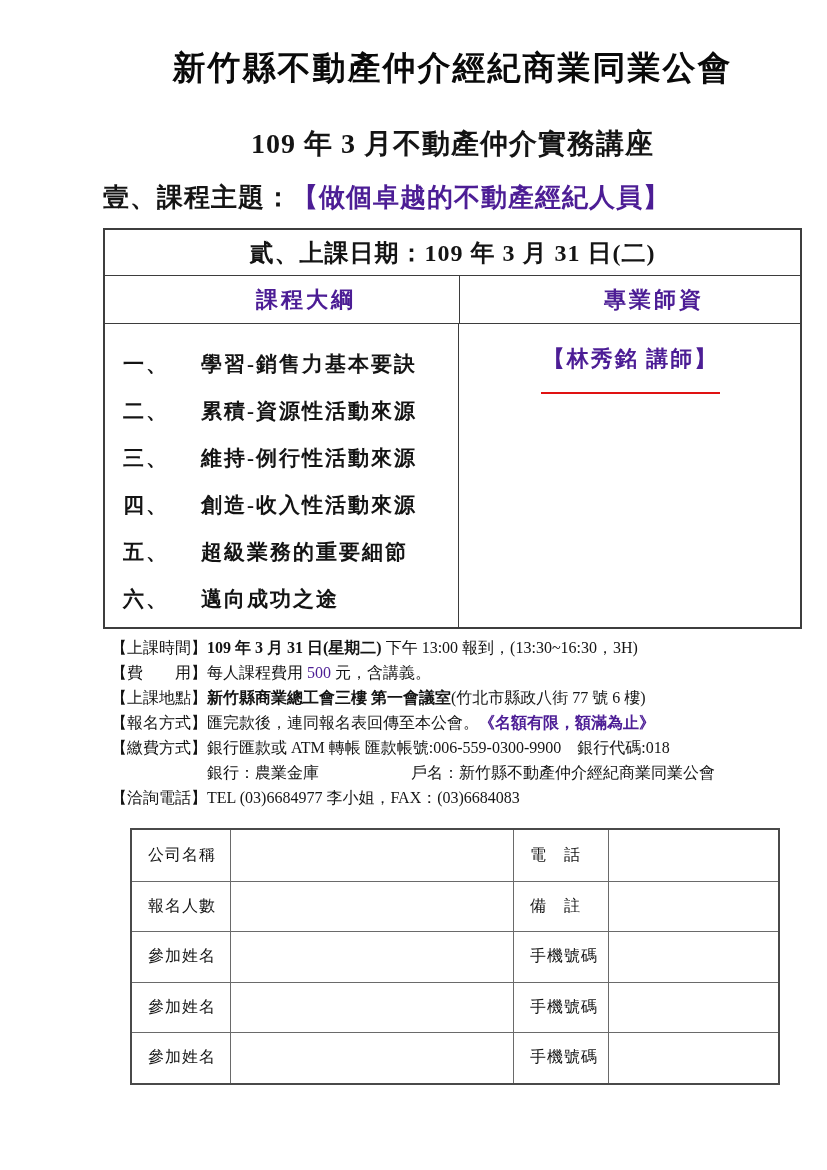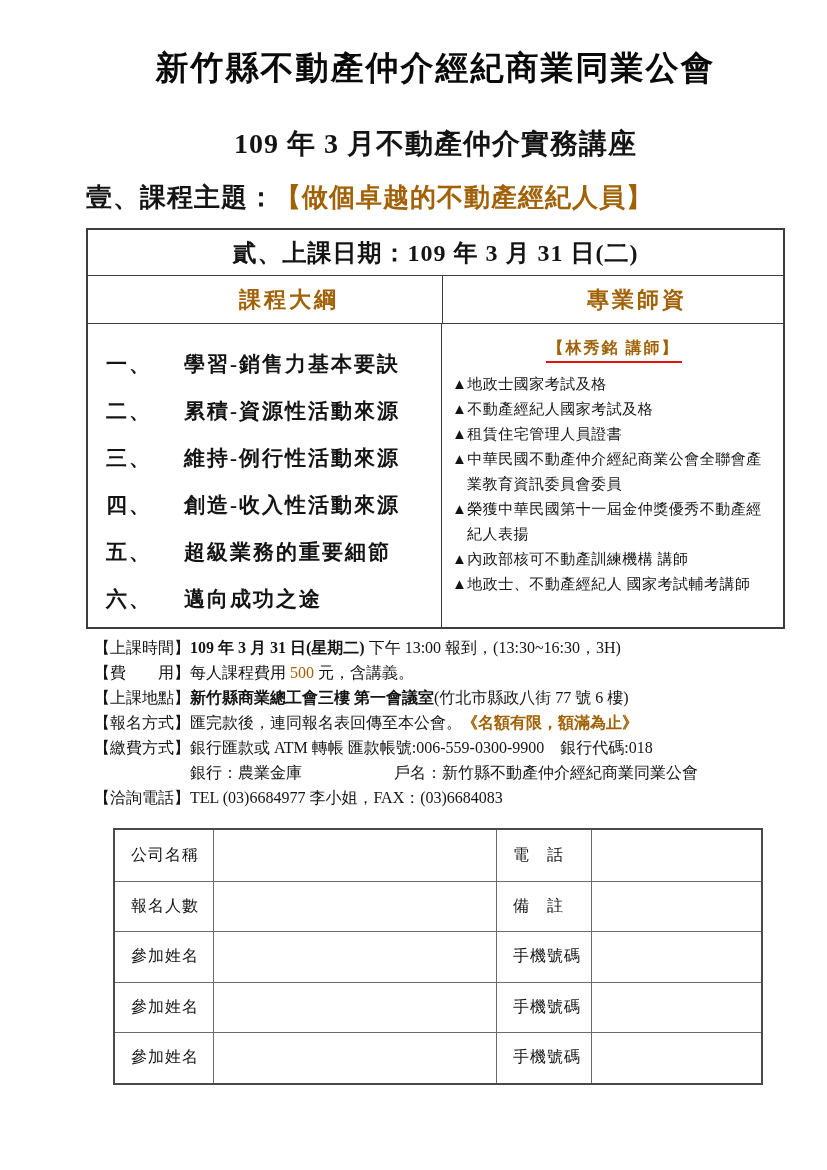--- a/index.html
+++ b/index.html
@@ -3,60 +3,60 @@
 <meta charset="utf-8">
 <style>
   * { margin:0; padding:0; box-sizing:border-box; }
   html,body { background:#ffffff; }
   .page {
     position:relative; width:827px; height:1170px; margin:0 auto;
     background:#ffffff; overflow:hidden;
     font-family:"Liberation Serif","DejaVu Serif",serif;
     color:#141414;
   }
-  .content { position:absolute; left:86px; top:0; width:699px; }
+  .content { position:absolute; left:103px; top:0; width:699px; }
 
   h1.org-title {
     margin-top:46px; text-align:center;
     font-size:33px; font-weight:bold; letter-spacing:2px;
     font-family:"Liberation Sans","DejaVu Sans",sans-serif;
     color:#0a0a0a;
   }
   h2.seminar-title {
     margin-top:34px; text-align:center;
     font-size:28px; font-weight:bold; letter-spacing:1px;
   }
   .topic {
     margin-top:17px; font-size:26px; font-weight:bold; letter-spacing:1px;
     white-space:nowrap;
   }
-  .red { color:#a16207; }
+  .red { color:#4c1d95; }
 
   
   .course-table { margin-top:13px; width:699px; border:2px solid #3d3d3d; }
   .ct-date {
     height:46px; display:flex; align-items:center; justify-content:center;
     font-size:24px; font-weight:bold; letter-spacing:1px;
     border-bottom:1.5px solid #3d3d3d;
   }
   .ct-heads { display:grid; grid-template-columns:354px 1fr; border-bottom:1.5px solid #3d3d3d; }
   .ct-head {
     height:47px; display:flex; align-items:center; justify-content:center;
     font-size:22px; font-weight:bold; letter-spacing:3px;padding-left:48px;
   }
   .ct-head + .ct-head { border-left:1.5px solid #3d3d3d; }
   .ct-body { display:grid; grid-template-columns:354px 1fr; }
   .ct-left { padding:16px 0 0 18px; border-right:1.5px solid #3d3d3d; height:303px; }
   .o-item { height:47px; display:flex; align-items:center; font-size:21px; font-weight:bold; letter-spacing:2px; }
   .o-num { display:inline-block; width:78px; }
   .ct-right { padding:14px 8px 0 10px; height:303px; }
   .lect {
-    display:block; width:max-content; margin:0 auto;
-    font-size:16px; font-weight:bold; letter-spacing:2px;
-    border-bottom:2.5px solid #E01212; padding:0 2px 2px 2px;
+    display:block; width:max-content; margin:6px auto;
+    font-size:22px; font-weight:bold; letter-spacing:2px;
+    border-bottom:2.5px solid #E01212; padding:0 2px 18px 2px;
   }
   .creds { margin-top:9px; width:322px; }
   .cred {
     font-size:15px; line-height:25px; letter-spacing:0.5px;
     text-indent:-1em; padding-left:1em;
   }
 
   
   .info { margin-top:6px; padding-left:8px; font-size:16px; }
   .info-line { line-height:25px; white-space:pre-wrap; }
@@ -113,29 +113,20 @@
               <span class="o-num">五、</span>
               <span>超級業務的重要細節</span>
             </div>
           <div class="o-item">
               <span class="o-num">六、</span>
               <span>邁向成功之途</span>
             </div>
         </div>
         <div class="ct-right">
           <div class="lect red">【林秀銘 講師】</div>
-          <div class="creds">
-            <div class="cred">▲地政士國家考試及格</div>
-            <div class="cred">▲不動產經紀人國家考試及格</div>
-            <div class="cred">▲租賃住宅管理人員證書</div>
-            <div class="cred">▲中華民國不動產仲介經紀商業公會全聯會產業教育資訊委員會委員</div>
-            <div class="cred">▲榮獲中華民國第十一屆金仲獎優秀不動產經紀人表揚</div>
-            <div class="cred">▲內政部核可不動產訓練機構 講師</div>
-            <div class="cred">▲地政士、不動產經紀人 國家考試輔考講師</div>
-          </div>
         </div>
       </div>
     </div>
 
     <div class="info">
       <div class="info-line"><span>【上課時間】</span><span class="bold">109 年 3 月 31 日(星期二)</span><span> 下午 13:00 報到，(13:30~16:30，3H)</span></div>
       <div class="info-line"><span>【費　　用】</span><span>每人課程費用 </span><span class="red">500</span><span> 元，含講義。</span></div>
       <div class="info-line"><span>【上課地點】</span><span class="bold">新竹縣商業總工會三樓 第一會議室</span><span>(竹北市縣政八街 77 號 6 樓)</span></div>
       <div class="info-line"><span>【報名方式】</span><span>匯完款後，連同報名表回傳至本公會。</span><span class="red bold">《名額有限，額滿為止》</span></div>
       <div class="info-line"><span>【繳費方式】</span><span>銀行匯款或 ATM 轉帳 匯款帳號:006-559-0300-9900　銀行代碼:018</span></div>

